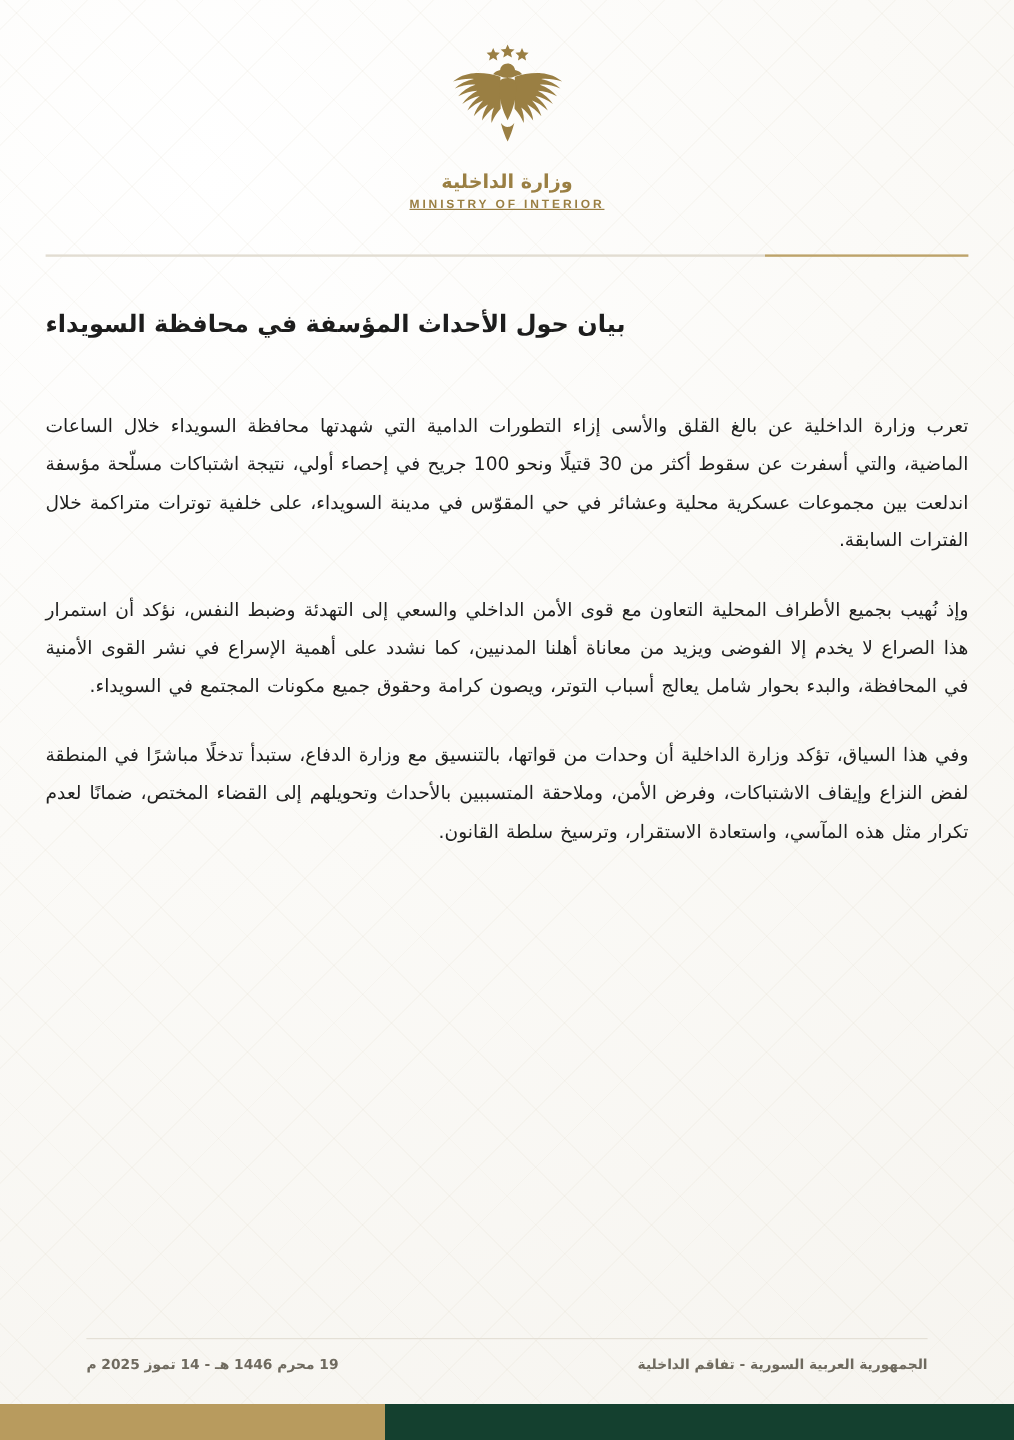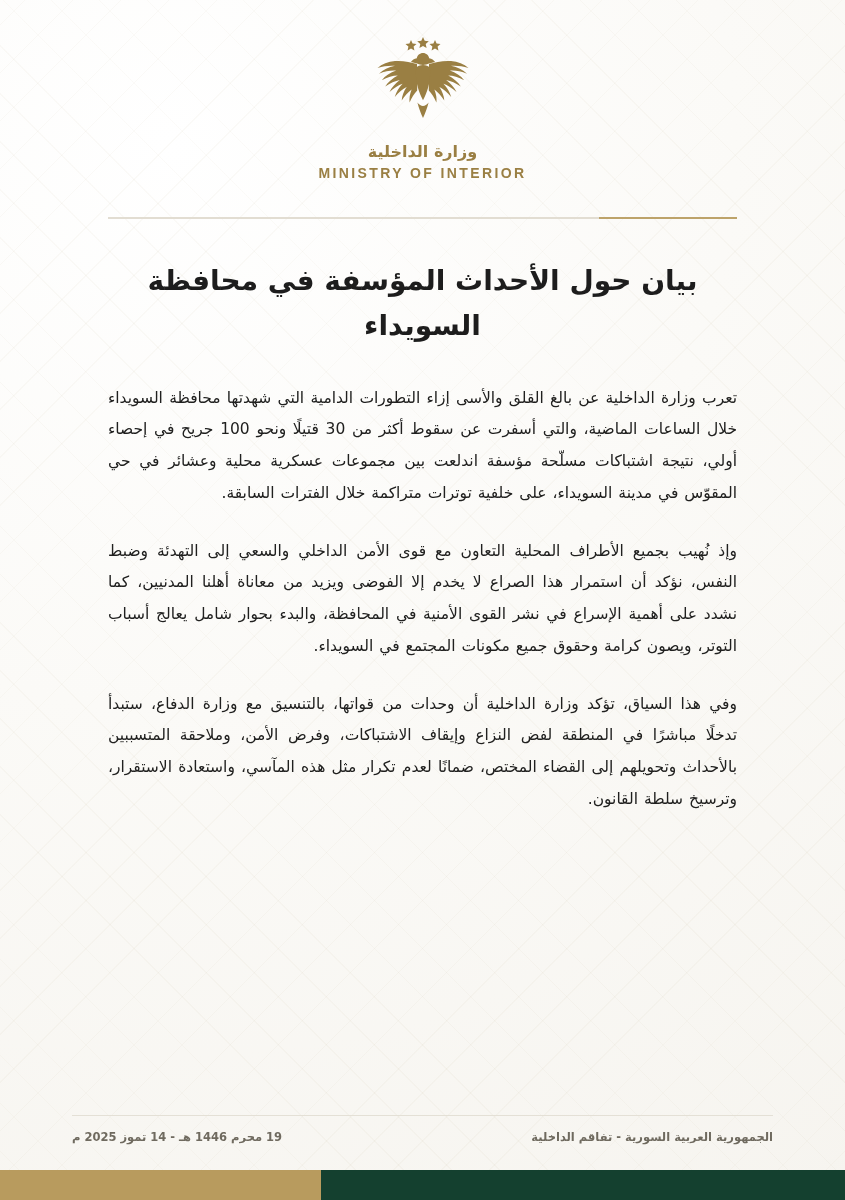--- a/index.html
+++ b/index.html
@@ -31,21 +31,21 @@
     inset: 0;
     background-image:
       repeating-linear-gradient(45deg, rgba(165,145,95,0.045) 0 1px, transparent 1px 34px),
       repeating-linear-gradient(-45deg, rgba(165,145,95,0.045) 0 1px, transparent 1px 34px);
     pointer-events: none;
   }
 
   .content {
     position: relative;
     z-index: 2;
-    padding: 0 108px;
+    padding: 0 38px;
   }
 
   
   .emblem-wrap {
     padding-top: 34px;
     text-align: center;
   }
   .emblem {
     display: inline-block;
     line-height: 0;
@@ -54,47 +54,48 @@
 
   .ministry-ar {
     margin-top: 8px;
     font-size: 16px;
     font-weight: 700;
     color: #9a7f43;
     letter-spacing: 2px;
   }
   .ministry-en {
     margin-top: 4px;
-    font-size: 14px;
+    font-size: 10px;
     font-weight: 700;
     color: #9a7f43;
     letter-spacing: 2.4px;
     font-family: "Liberation Sans", sans-serif;
+    text-decoration: underline;
   }
 
   
   .divider {
     margin: 36px 0 0 0;
     height: 2px;
     background: linear-gradient(to left, #bda36a 0%, #bda36a 22%, #e2ddd2 22%, #e2ddd2 100%);
   }
 
   
   .doc-title {
     margin: 40px 0 0 0;
-    text-align: center;
-    font-size: 28px;
+    text-align: left;
+    font-size: 20px;
     font-weight: 700;
     color: #1d1d1d;
     line-height: 1.6;
   }
 
   
   .body-text {
-    margin-top: 34px;
+    margin-top: 54px;
   }
   .para {
     margin: 0 0 26px 0;
     font-size: 15.5px;
     line-height: 2.05;
     color: #20201f;
     text-align: justify;
     text-align-last: right;
     word-spacing: 1px;
   }

